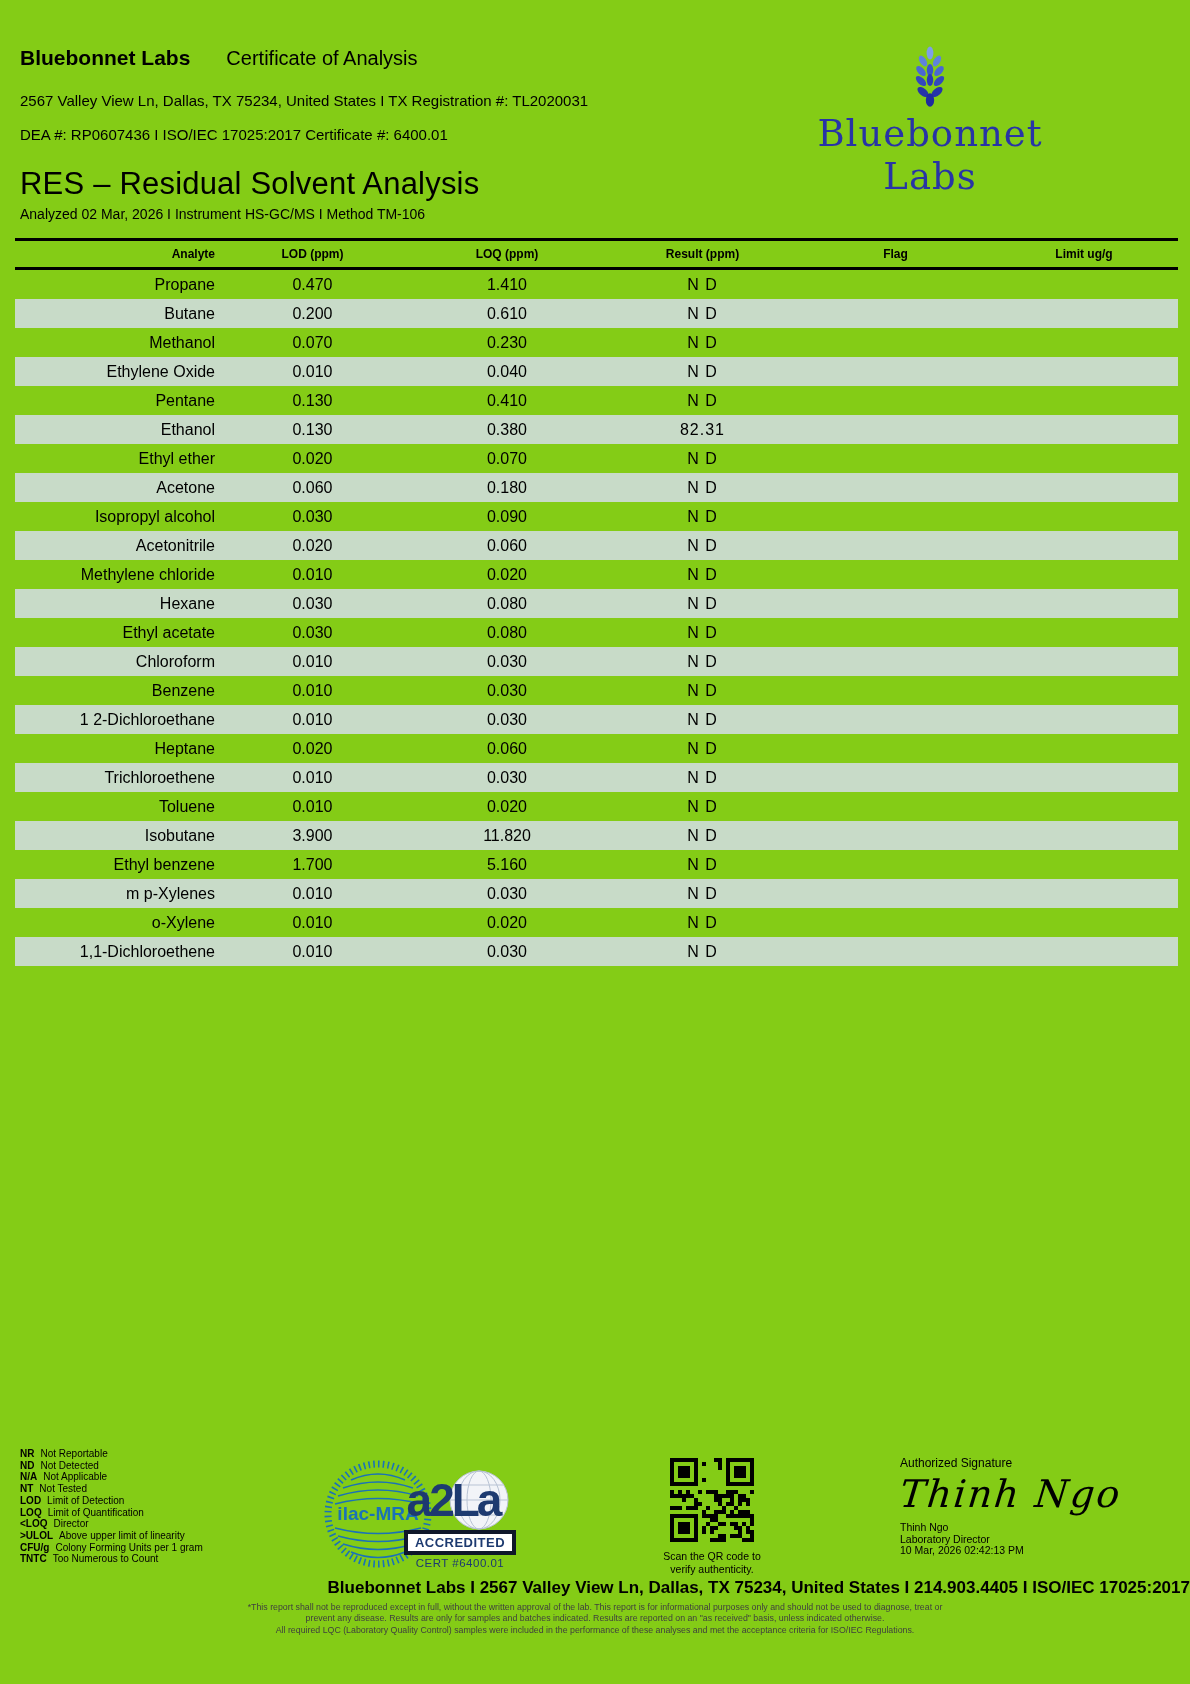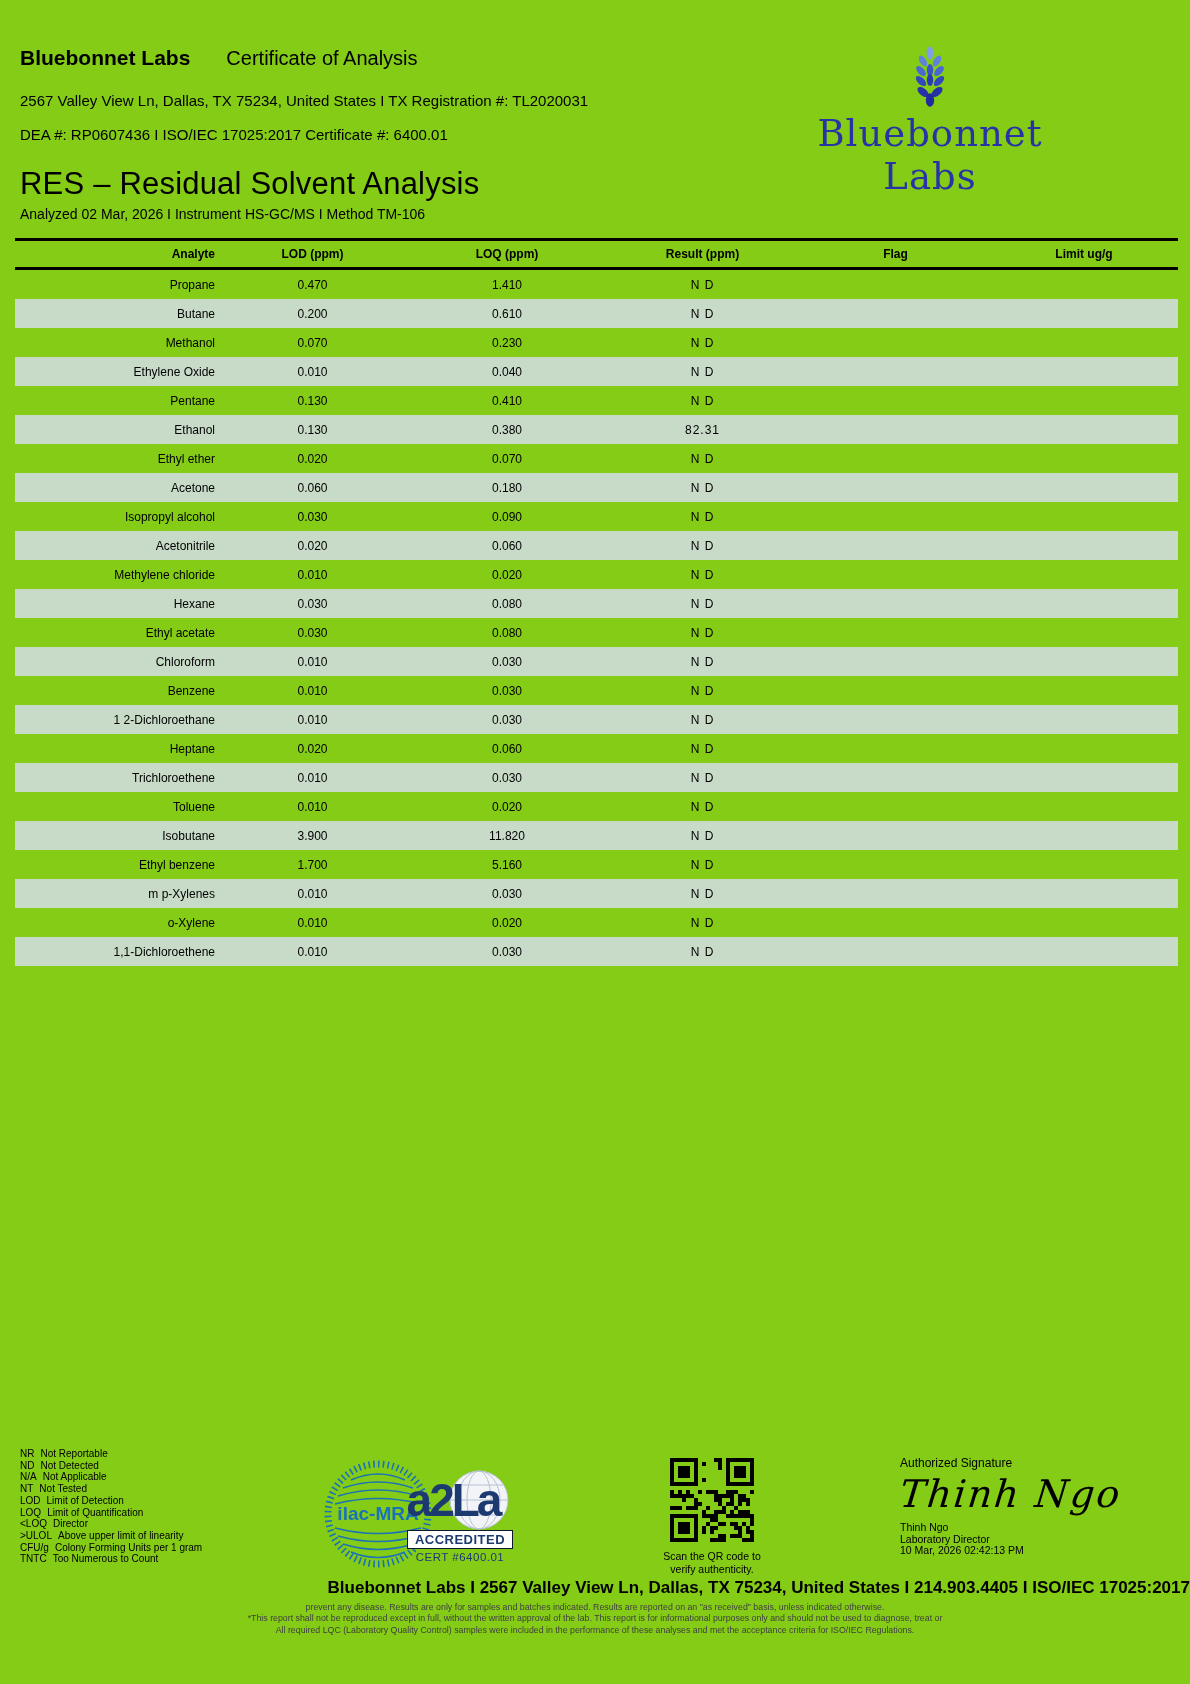--- a/index.html
+++ b/index.html
@@ -26,39 +26,39 @@
   
   .res-table { position:absolute; left:15px; top:238px; width:1163px; }
   .res-head {
     display:grid; grid-template-columns:200px 195px 194px 197px 189px 188px;
     align-items:center; height:26px;
     border-top:3px solid #000; border-bottom:3px solid #000;
     font-weight:bold; font-size:12px;
   }
   .res-row {
     display:grid; grid-template-columns:200px 195px 194px 197px 189px 188px;
-    align-items:center; height:29px; font-size:12px;
+    align-items:center; height:29px; font-size:16px;
   }
   .res-row:nth-child(even) { background:#c8dbc8; }
   .th, .td { white-space:nowrap; }
   .th:first-child, .td:first-child { padding-left:8px; text-align:right; }
   .ctr { text-align:center; }
   .td[data-name="cell-result"] { letter-spacing:1px; }
 
   
   .legend { position:absolute; left:20px; top:1448px; font-size:10px; line-height:11.7px; }
-  .legend-line .abbr { font-weight:normal; }
+  .legend-line .abbr { font-weight:bold; }
   .legend-line .meaning { margin-left:6px; }
 
   
   .ilac { position:absolute; left:322px; top:1458px; }
   .a2la { position:absolute; left:395px; top:1470px; width:130px; text-align:center; }
   .a2la-graphic { position:relative; height:60px; }
   .a2la-accredited {
-    display:inline-block; margin-top:0px; border:1px solid #0f172a; background:#fff;
+    display:inline-block; margin-top:0px; border:4px solid #0f172a; background:#fff;
     color:#1d3a70; font-weight:bold; font-size:13px; letter-spacing:0.5px; padding:1px 7px;
   }
   .a2la-cert { margin-top:2px; font-size:11.5px; color:#1d3a70; letter-spacing:0.5px; }
 
   
   .qr-wrap { position:absolute; left:637px; top:1458px; width:150px; text-align:center; }
   .qr-caption { margin-top:4px; font-size:10.5px; line-height:13px; }
 
   
   .sig-block { position:absolute; left:900px; top:1456px; width:240px; }
@@ -572,18 +572,18 @@
   <div class="sig-block" data-name="signature-block">
     <div class="sig-label" data-name="signature-label">Authorized Signature</div>
     <div class="sig-script" data-name="signature-script">Thinh Ngo</div>
     <div class="sig-name" data-name="signatory-name">Thinh Ngo</div>
     <div class="sig-role" data-name="signatory-role">Laboratory Director</div>
     <div class="sig-date" data-name="signature-datetime">10 Mar, 2026 02:42:13 PM</div>
   </div>
 
   <div class="footer-contact" data-name="footer-contact">Bluebonnet Labs I 2567 Valley View Ln, Dallas, TX 75234, United States I 214.903.4405 I ISO/IEC 17025:2017</div>
   <div class="disclaimer" data-name="footer-disclaimer">
+    <div data-name="disclaimer-line1">*This report shall not be reproduced except in full, without the written approval of the lab. This report is for informational purposes only and should not be used to diagnose, treat or</div>
     <div data-name="disclaimer-line2">prevent any disease. Results are only for samples and batches indicated. Results are reported on an "as received" basis, unless indicated otherwise.</div>
-    <div data-name="disclaimer-line1">*This report shall not be reproduced except in full, without the written approval of the lab. This report is for informational purposes only and should not be used to diagnose, treat or</div>
     <div data-name="disclaimer-line3">All required LQC (Laboratory Quality Control) samples were included in the performance of these analyses and met the acceptance criteria for ISO/IEC Regulations.</div>
   </div>
 
 </div>
 
 </body></html>

